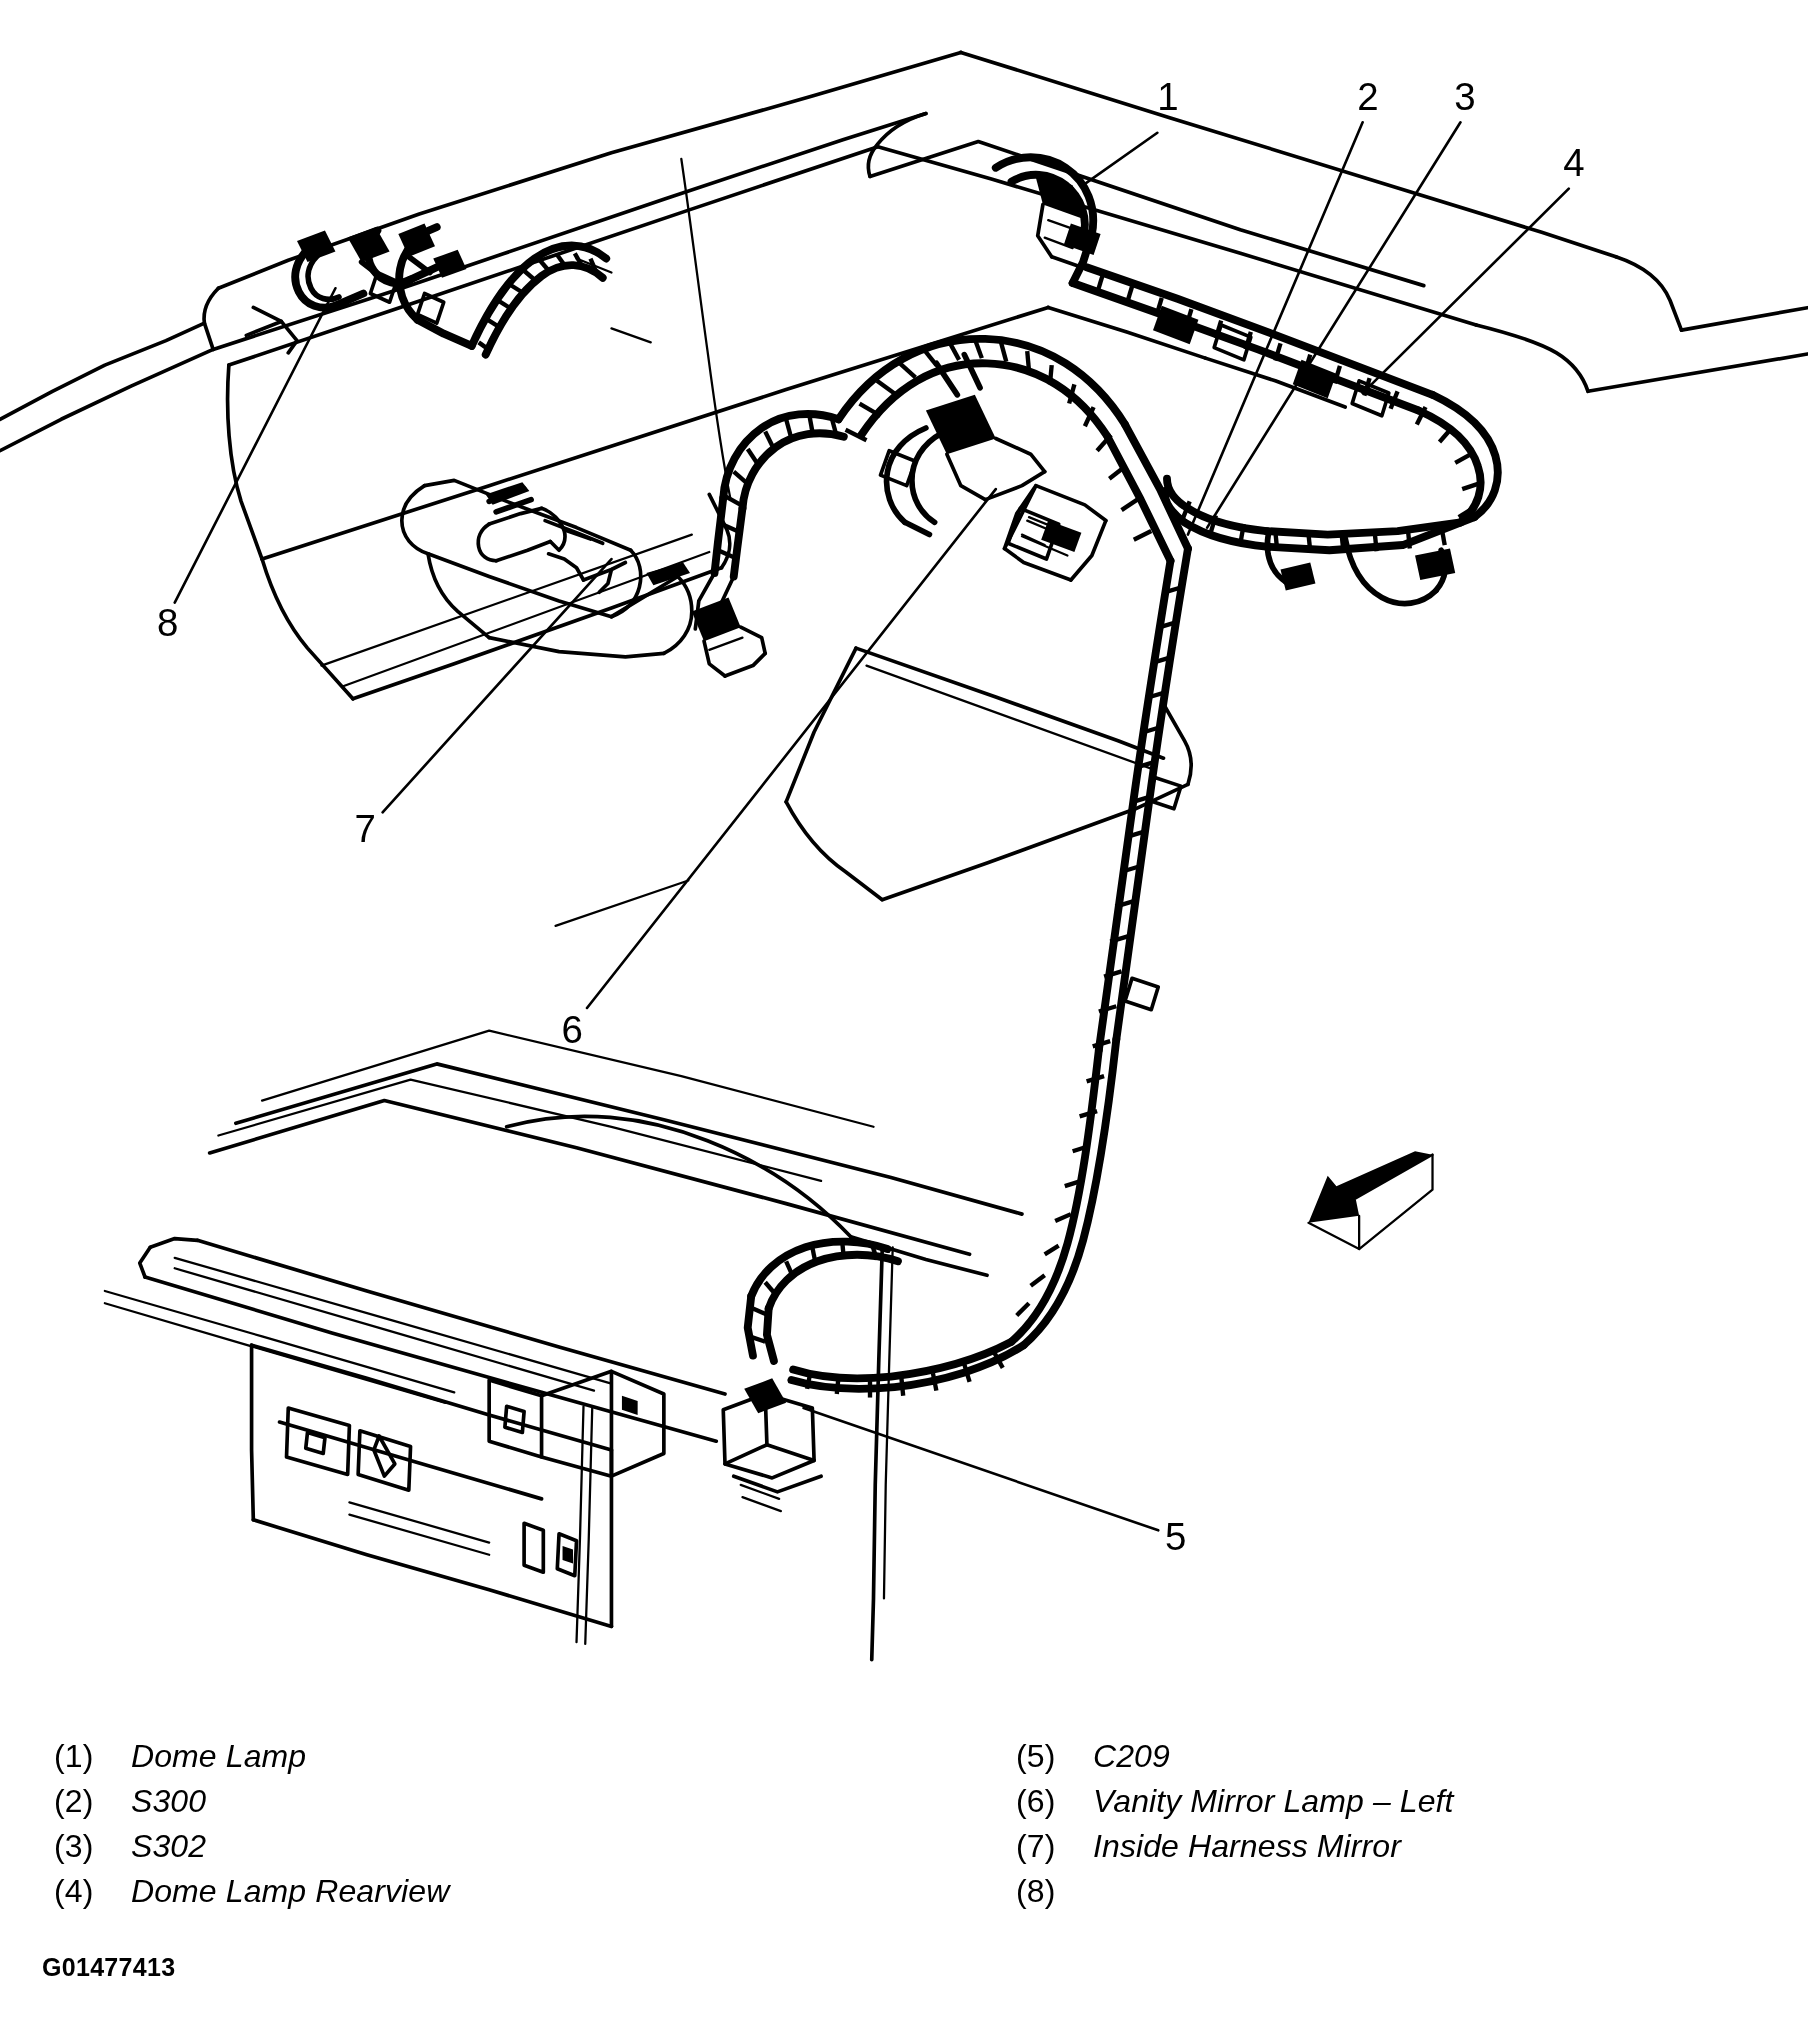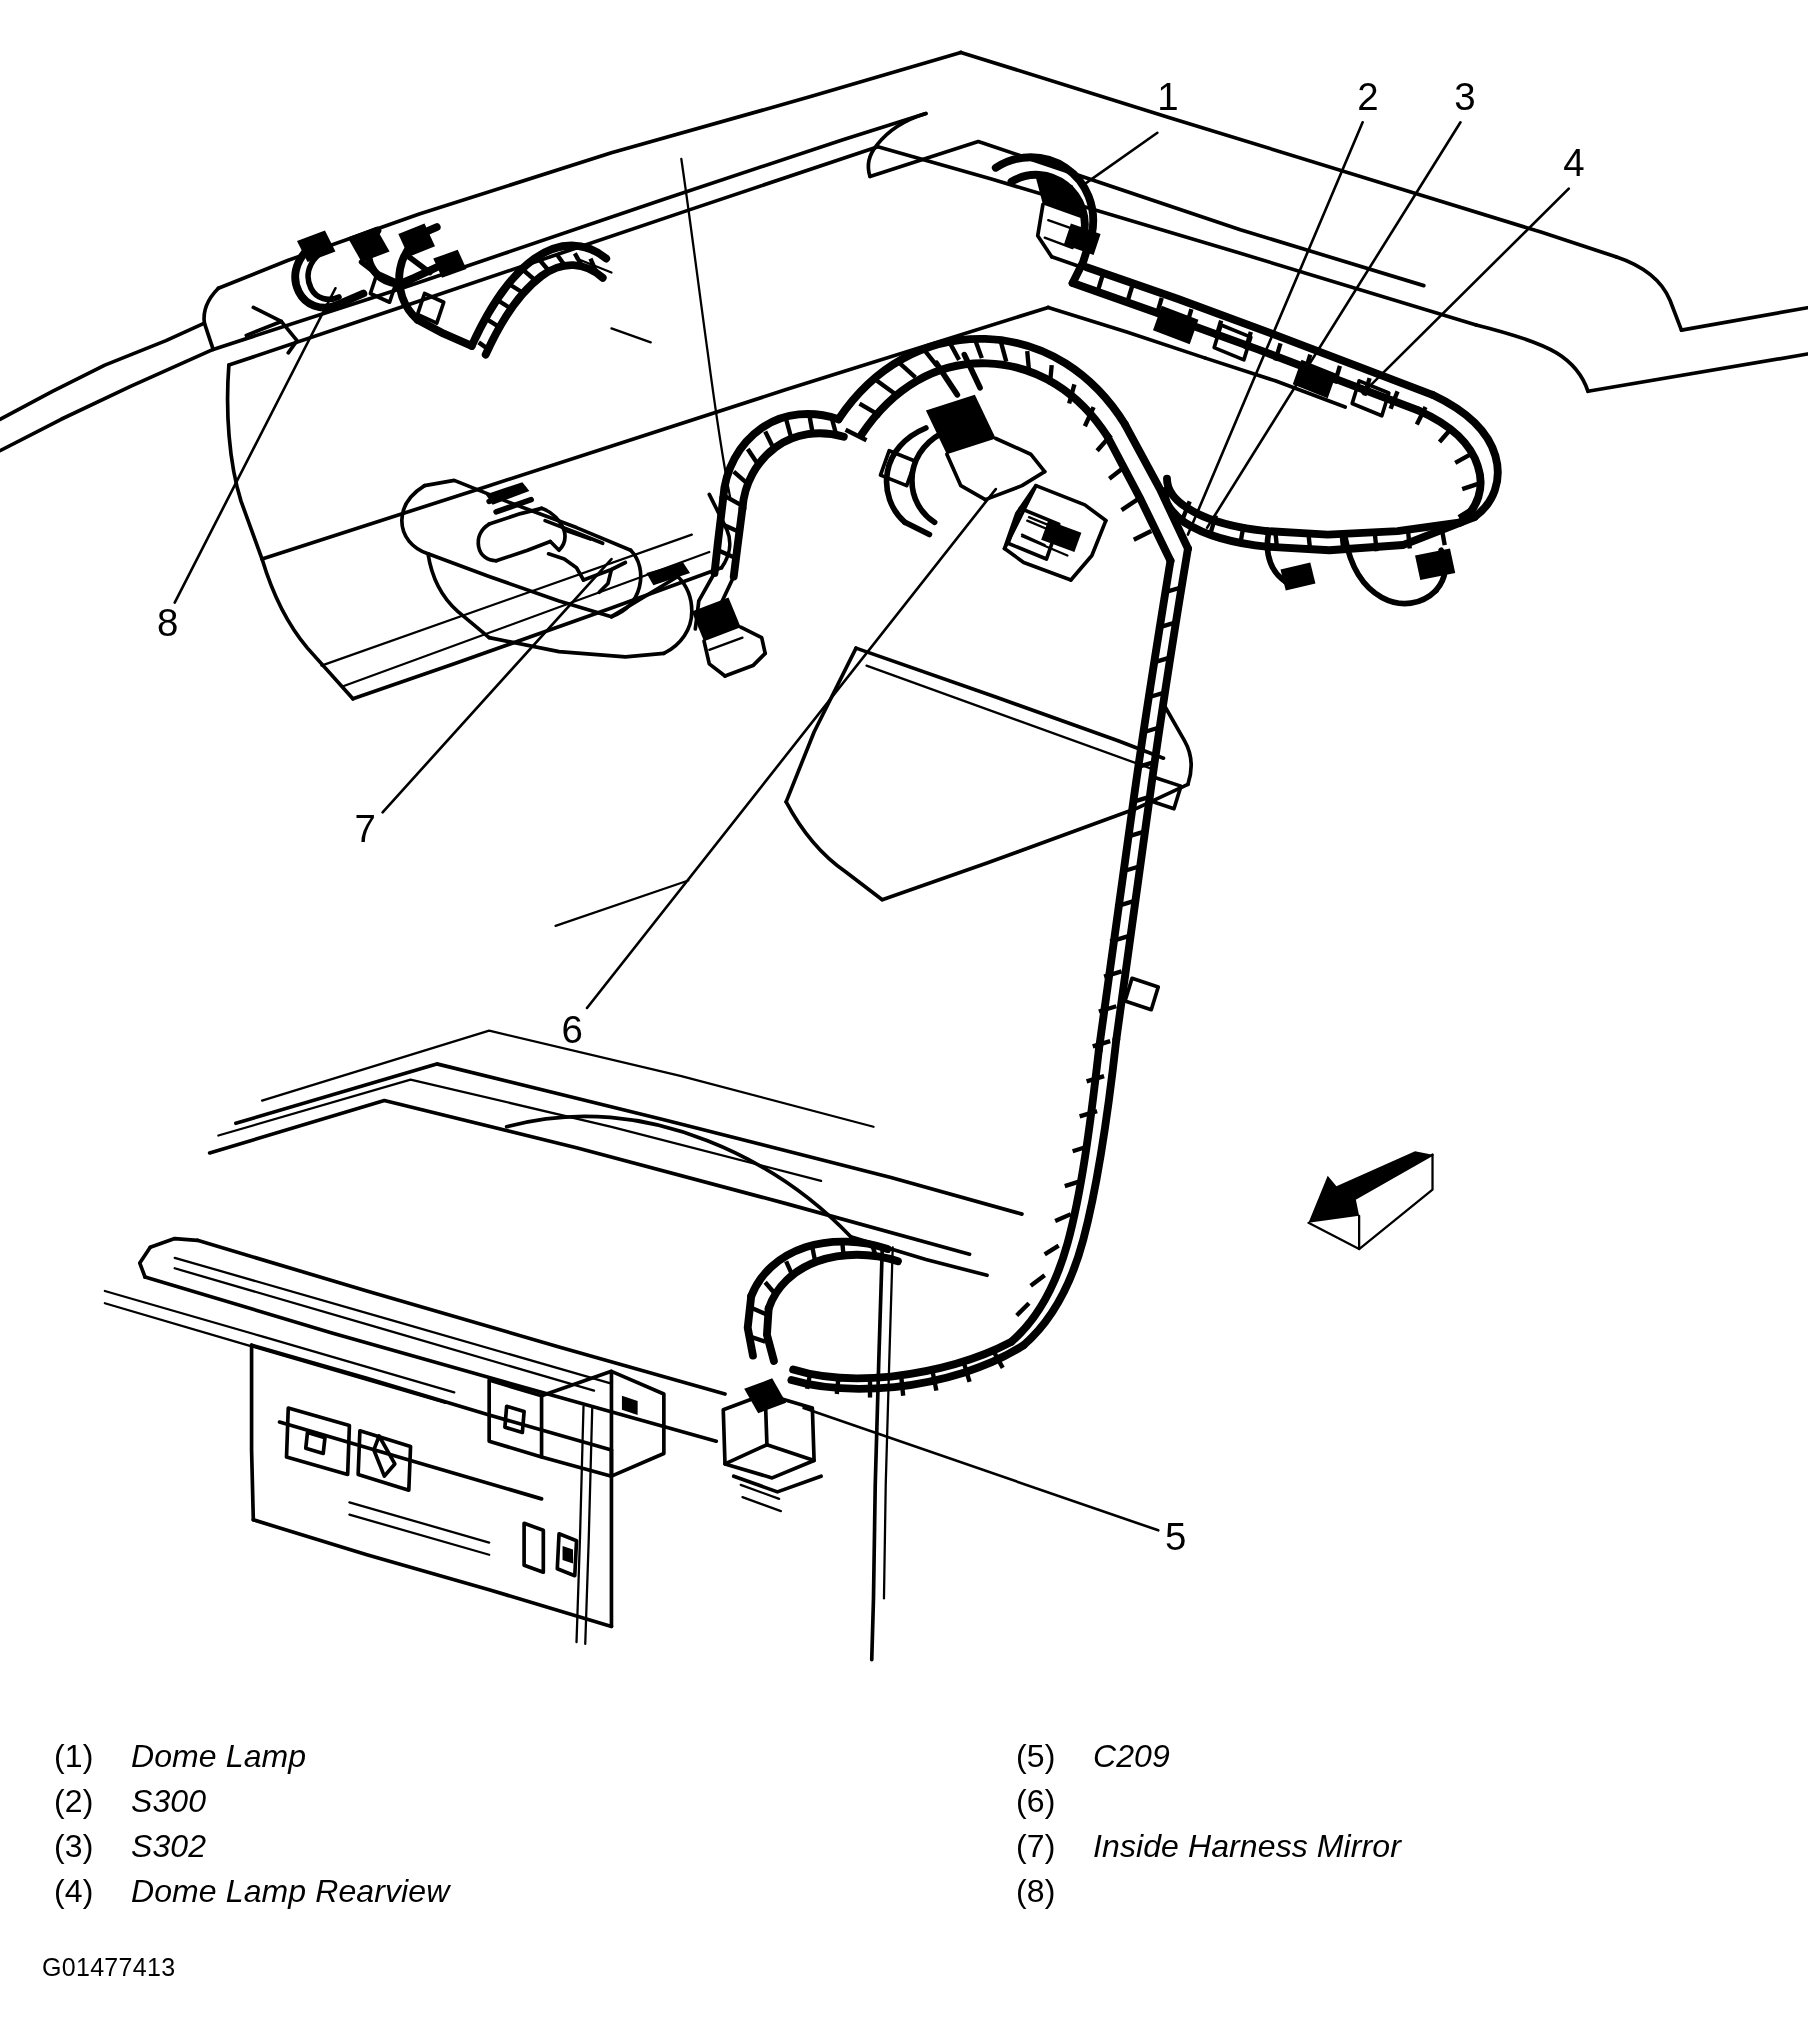--- a/index.html
+++ b/index.html
@@ -76,20 +76,21 @@
     letter-spacing: 0.1px;
     font-style: italic;
   }
 
   #figure-id {
     position: absolute;
     left: 42px;
     top: 1953px;
     font-size: 25px;
     letter-spacing: 0.3px;
+    font-weight: bold;
   }
 </style>
 </head>
 <body>
 
 <div id="diagram-figure">
 <svg id="diagram-svg" viewBox="0 0 2071 1960" xmlns="http://www.w3.org/2000/svg">
 
   <g>
 
@@ -534,20 +535,21 @@
     </div>
   </div>
 
   <div class="legend-col" id="legend-col-right">
     <div class="legend-row">
       <span class="legend-idx">(5)</span>
       <span class="legend-label">C209</span>
     </div>
     <div class="legend-row">
       <span class="legend-idx">(6)</span>
+      <span class="legend-label">Vanity Mirror Lamp – Left</span>
     </div>
     <div class="legend-row">
       <span class="legend-idx">(7)</span>
       <span class="legend-label">Inside Harness Mirror</span>
     </div>
     <div class="legend-row">
       <span class="legend-idx">(8)</span>
     </div>
   </div>
 

